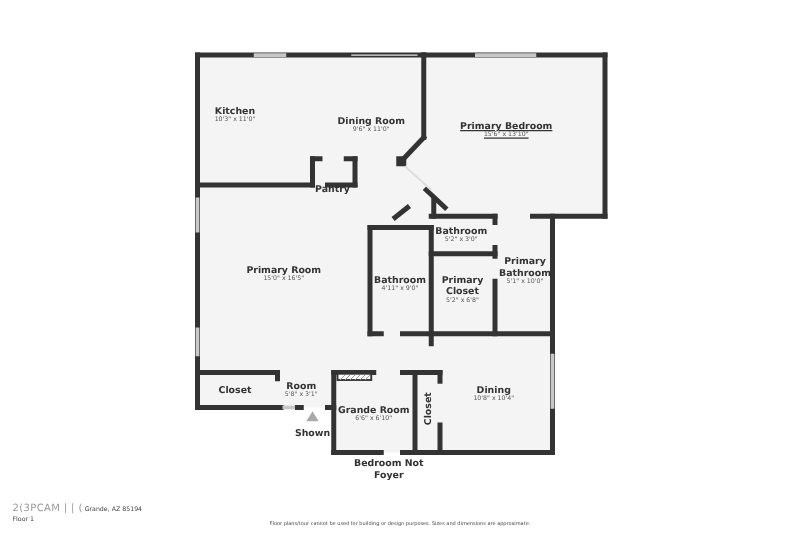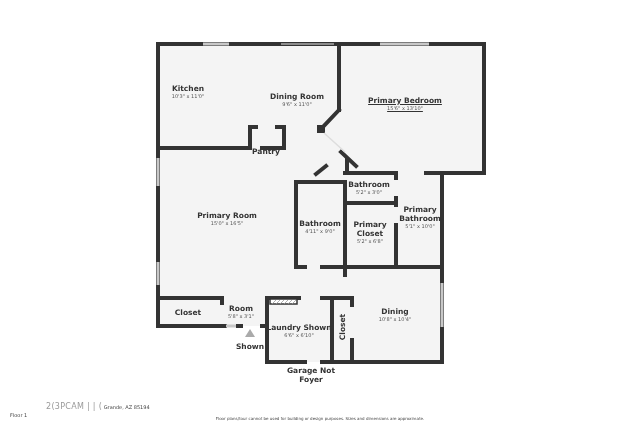--- a/index.html
+++ b/index.html
@@ -7,21 +7,21 @@
     svg { position: absolute; left: 0; top: 0; }
     .floor { fill: #f4f4f4; }
     .wall { fill: none; stroke: #333333; stroke-width: 4; stroke-linecap: square; }
     .win { stroke: #c8c8c8; stroke-width: 3; }
     .opening { stroke: #e6e6e6; stroke-width: 1; }
     .label { position: absolute; text-align: center; color: #333; transform: translate(-50%, -50%); white-space: nowrap; }
     .label .name { font-size: 7.5px; font-weight: bold; line-height: 9px; display: block; }
     .label .dim { font-size: 5px; color: #555; line-height: 7px; display: block; }
     .vert { transform: translate(-50%, -50%) rotate(-90deg); }
     .footer-left { position: absolute; left: 10px; top: 403px; font-size: 5px; color: #444; line-height: 8px; }
-    .footer-left .wm { color: #999; letter-spacing: 0.3px; font-size: 8px; margin-left: 36px; }
+    .footer-left .wm { color: #999; letter-spacing: 0.3px; font-size: 8px; }
     .footer-center { position: absolute; left: 320px; top: 416px; transform: translateX(-50%); font-size: 4px; color: #444; white-space: nowrap; }
     .entry-arrow { position: absolute; left: 245px; top: 329px; width: 0; height: 0; border-left: 5px solid transparent; border-right: 5px solid transparent; border-bottom: 8px solid #aaaaaa; }
   </style>
 </head>
 <body>
 
 <svg width="640" height="427" viewBox="0 0 640 427">
 
   <polygon class="floor" points="158,44 339,44 339,44 484,44 484,173 442,173 442,267 442,362 332,362 332,362 267,362 267,326 225,326 158,326 158,44"></polygon>
 
@@ -146,38 +146,38 @@
   <span class="dim">5'1" x 10'0"</span>
 </div>
 <div class="label" style="left:188px; top:312px;">
   <span class="name">Closet</span>
 </div>
 <div class="label" style="left:241px; top:312px;">
   <span class="name">Room</span>
   <span class="dim">5'8" x 3'1"</span>
 </div>
 <div class="label" style="left:299px; top:331px;">
-  <span class="name">Laundry Shown</span>
+  <span class="name">Grande Room</span>
   <span class="dim">6'6" x 6'10"</span>
 </div>
 <div class="label vert" style="left:342px; top:327px;">
   <span class="name">Closet</span>
 </div>
 <div class="label" style="left:395px; top:315px;">
   <span class="name">Dining</span>
   <span class="dim">10'8" x 10'4"</span>
 </div>
 
 <div class="entry-arrow"></div>
 <div class="label" style="left:250px; top:346px;">
   <span class="name">Shown</span>
 </div>
 
 <div class="label" style="left:311px; top:375px;">
-  <span class="name">Garage Not</span>
+  <span class="name">Bedroom Not</span>
   <span class="name">Foyer</span>
 </div>
 
 <div class="footer-left">
   <div><span class="wm">2⁠(3PC⁠AM⁠ |⁠ |⁠ (</span> <span>Grande, AZ 85194</span></div>
   <div>Floor 1</div>
 </div>
 <div class="footer-center">Floor plans/tour cannot be used for building or design purposes. Sizes and dimensions are approximate.</div>
 
 </body></html>

